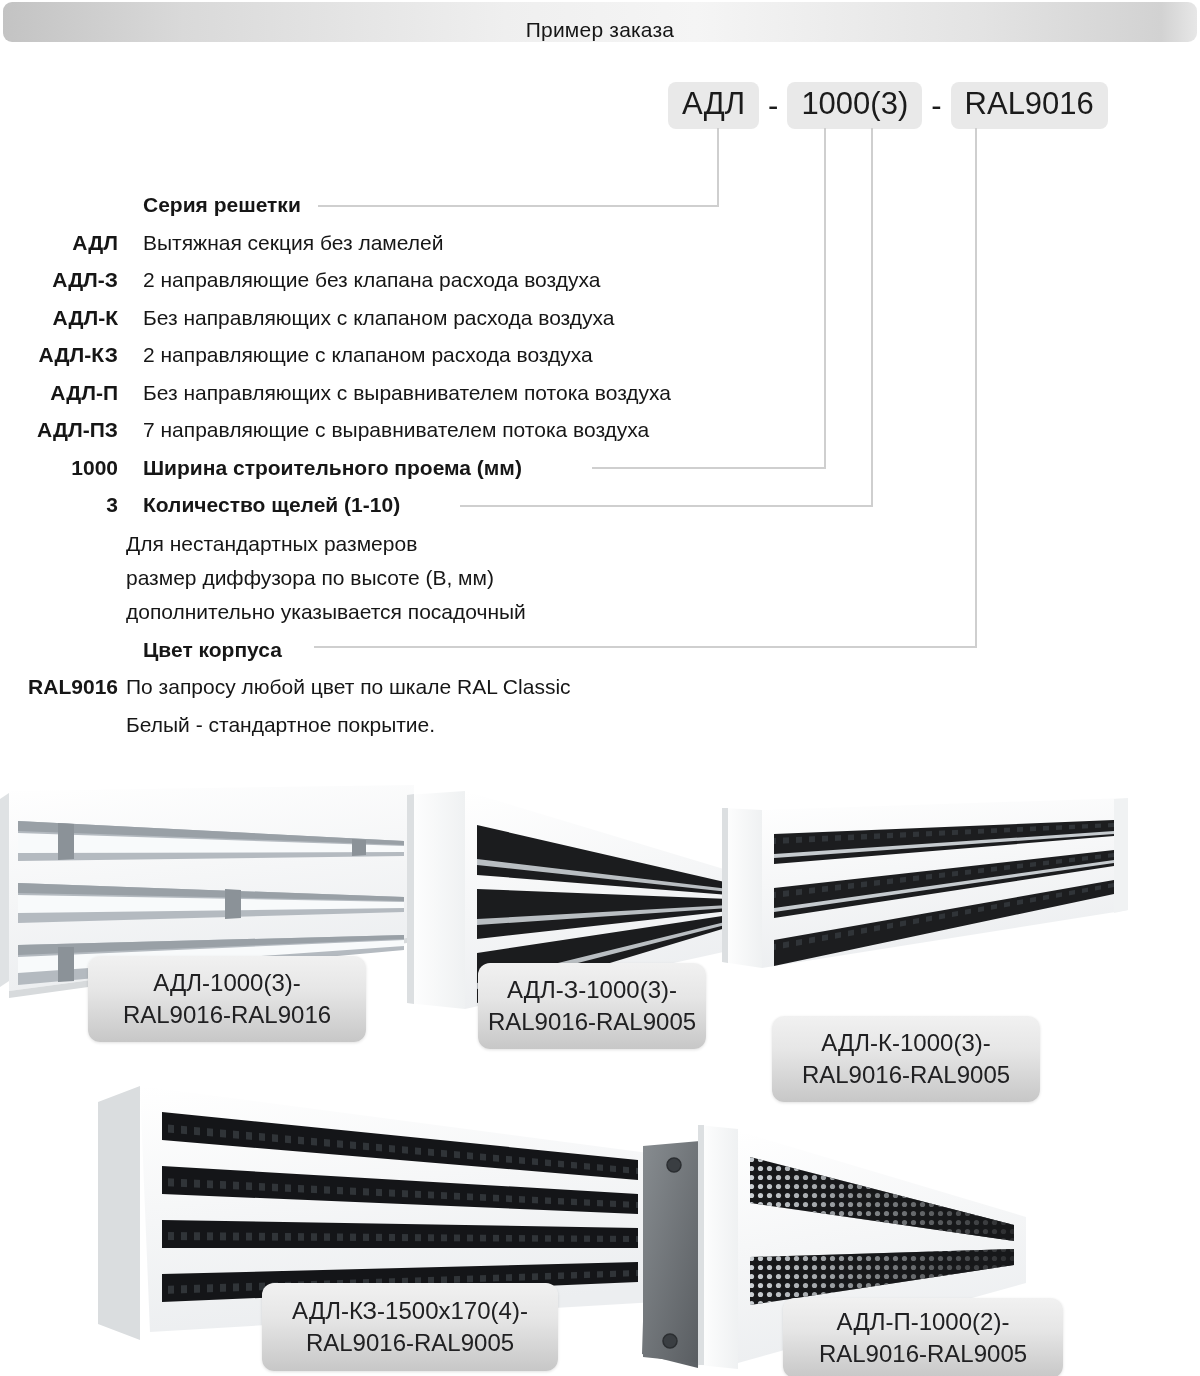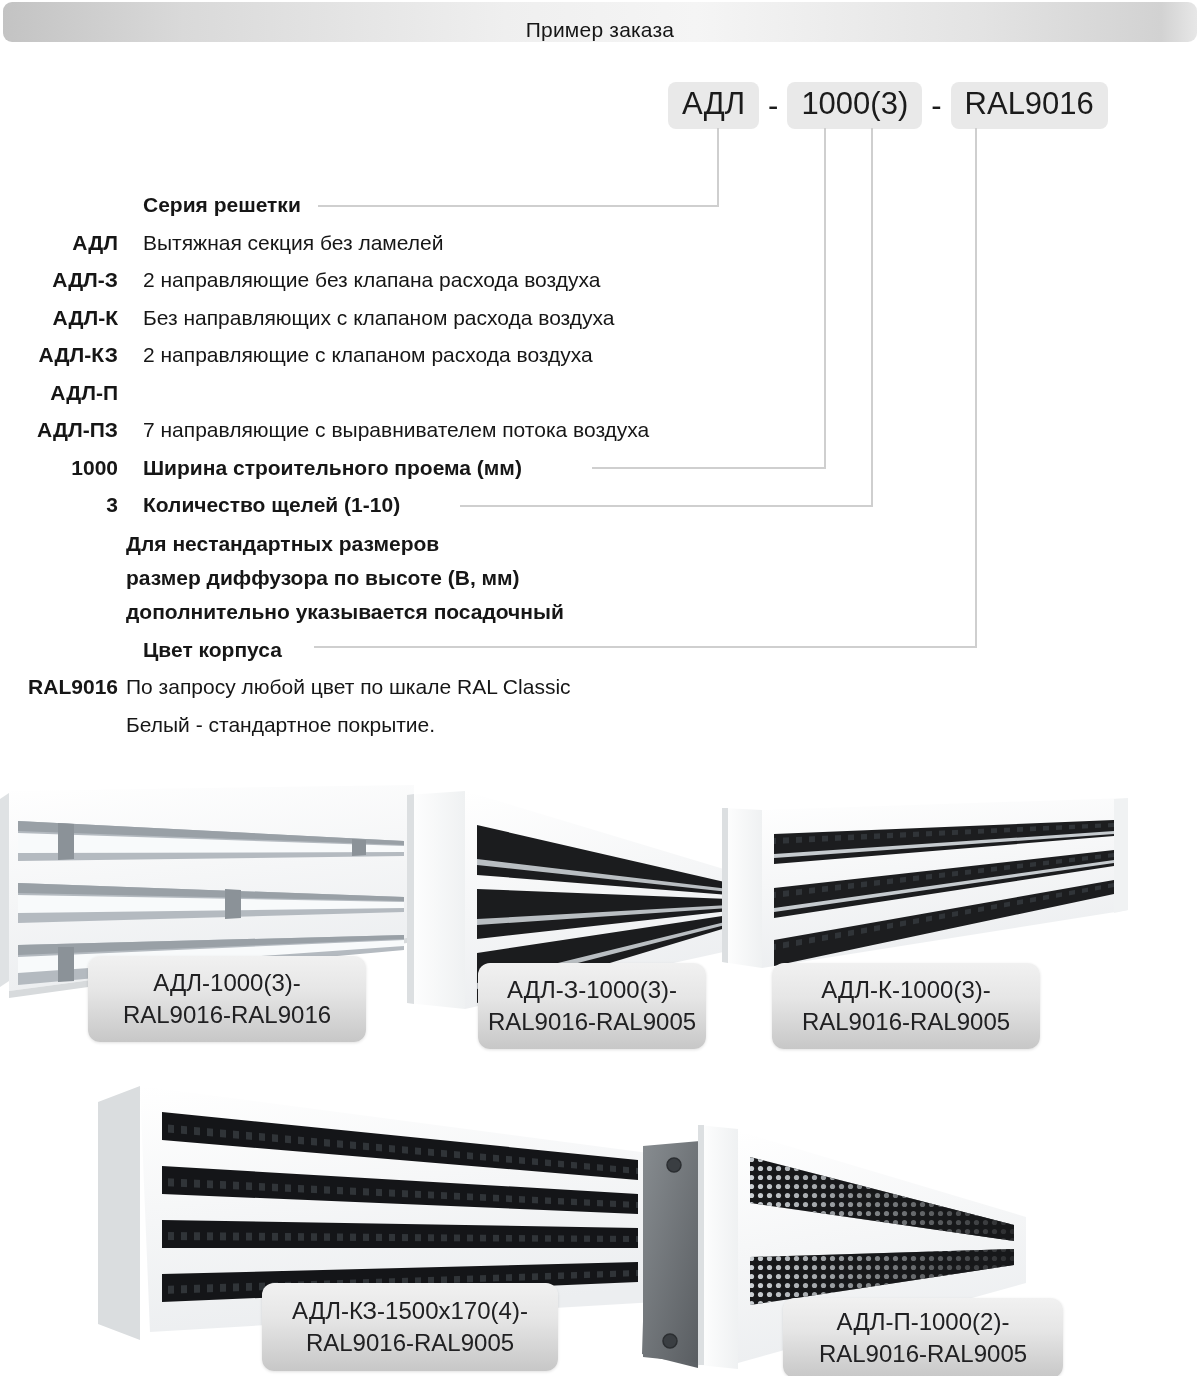--- a/index.html
+++ b/index.html
@@ -20,21 +20,21 @@
 
   
   .lshape{position:absolute;border-right:2px solid #cfcfcf;border-bottom:2px solid #cfcfcf;}
 
   
   .legend{position:absolute;left:0;top:186px;width:740px;font-size:21px;}
   .lrow{display:flex;line-height:37.5px;height:37.5px;gap:17px;}
   .lterm{width:118px;text-align:right;font-weight:700;flex:0 0 118px;}
   .ldesc{margin-left:8px;}
   .bold{font-weight:700;}
-  .lnote{margin-left:126px;line-height:34px;font-size:21px;margin-top:3px;margin-bottom:2px;font-weight:bold;}
+  .lnote{margin-left:126px;line-height:34px;font-size:21px;margin-top:3px;margin-bottom:2px;}
   .lrow2{display:flex;line-height:37.5px;}
   .ldesc2 div{line-height:37.5px;}
 
   
   .plate{position:absolute;border-radius:12px;
          background:linear-gradient(180deg,#f1f1f1 0%,#e6e6e6 40%,#c7c7c7 100%);
          box-shadow:0 1px 3px rgba(0,0,0,.12);
          display:flex;flex-direction:column;align-items:center;justify-content:center;
          font-size:24px;color:#202022;line-height:1.32;text-align:center;}
 
@@ -105,20 +105,21 @@
     <div class="lrow">
       <div class="lterm">АДЛ-К</div>
       <div class="ldesc">Без направляющих с клапаном расхода воздуха</div>
     </div>
     <div class="lrow">
       <div class="lterm">АДЛ-КЗ</div>
       <div class="ldesc">2 направляющие с клапаном расхода воздуха</div>
     </div>
     <div class="lrow">
       <div class="lterm">АДЛ-П</div>
+      <div class="ldesc">Без направляющих с выравнивателем потока воздуха</div>
     </div>
     <div class="lrow">
       <div class="lterm">АДЛ-ПЗ</div>
       <div class="ldesc">7 направляющие с выравнивателем потока воздуха</div>
     </div>
     <div class="lrow">
       <div class="lterm">1000</div>
       <div class="ldesc bold">Ширина строительного проема (мм)</div>
     </div>
     <div class="lrow">
@@ -193,21 +194,21 @@
   </svg>
 
   <div class="plate" style="left:88px;top:956px;width:278px;height:86px;">
     <div>АДЛ-1000(3)-</div>
     <div>RAL9016-RAL9016</div>
   </div>
   <div class="plate" style="left:478px;top:963px;width:228px;height:86px;">
     <div>АДЛ-З-1000(3)-</div>
     <div>RAL9016-RAL9005</div>
   </div>
-  <div class="plate" style="left:772px;top:963px;width:268px;height:86px;justify-content:center;">
+  <div class="plate" style="left:772px;top:1016px;width:268px;height:86px;justify-content:center;">
     <div>АДЛ-К-1000(3)-</div>
     <div>RAL9016-RAL9005</div>
   </div>
 
   <svg class="photo" style="left:90px;top:1072px;" width="640" height="300" viewBox="0 0 640 300">
     <polygon points="8,30 50,14 50,268 8,252" fill="#dadddf"></polygon>
     <polygon points="50,14 566,82 566,230 60,260" fill="url(#wg)"></polygon>
 
     <polygon points="72,40 548,88 548,108 72,68" fill="#141518"></polygon>
     <polygon points="72,52 548,96 548,102 72,60" fill="url(#tth)"></polygon>

